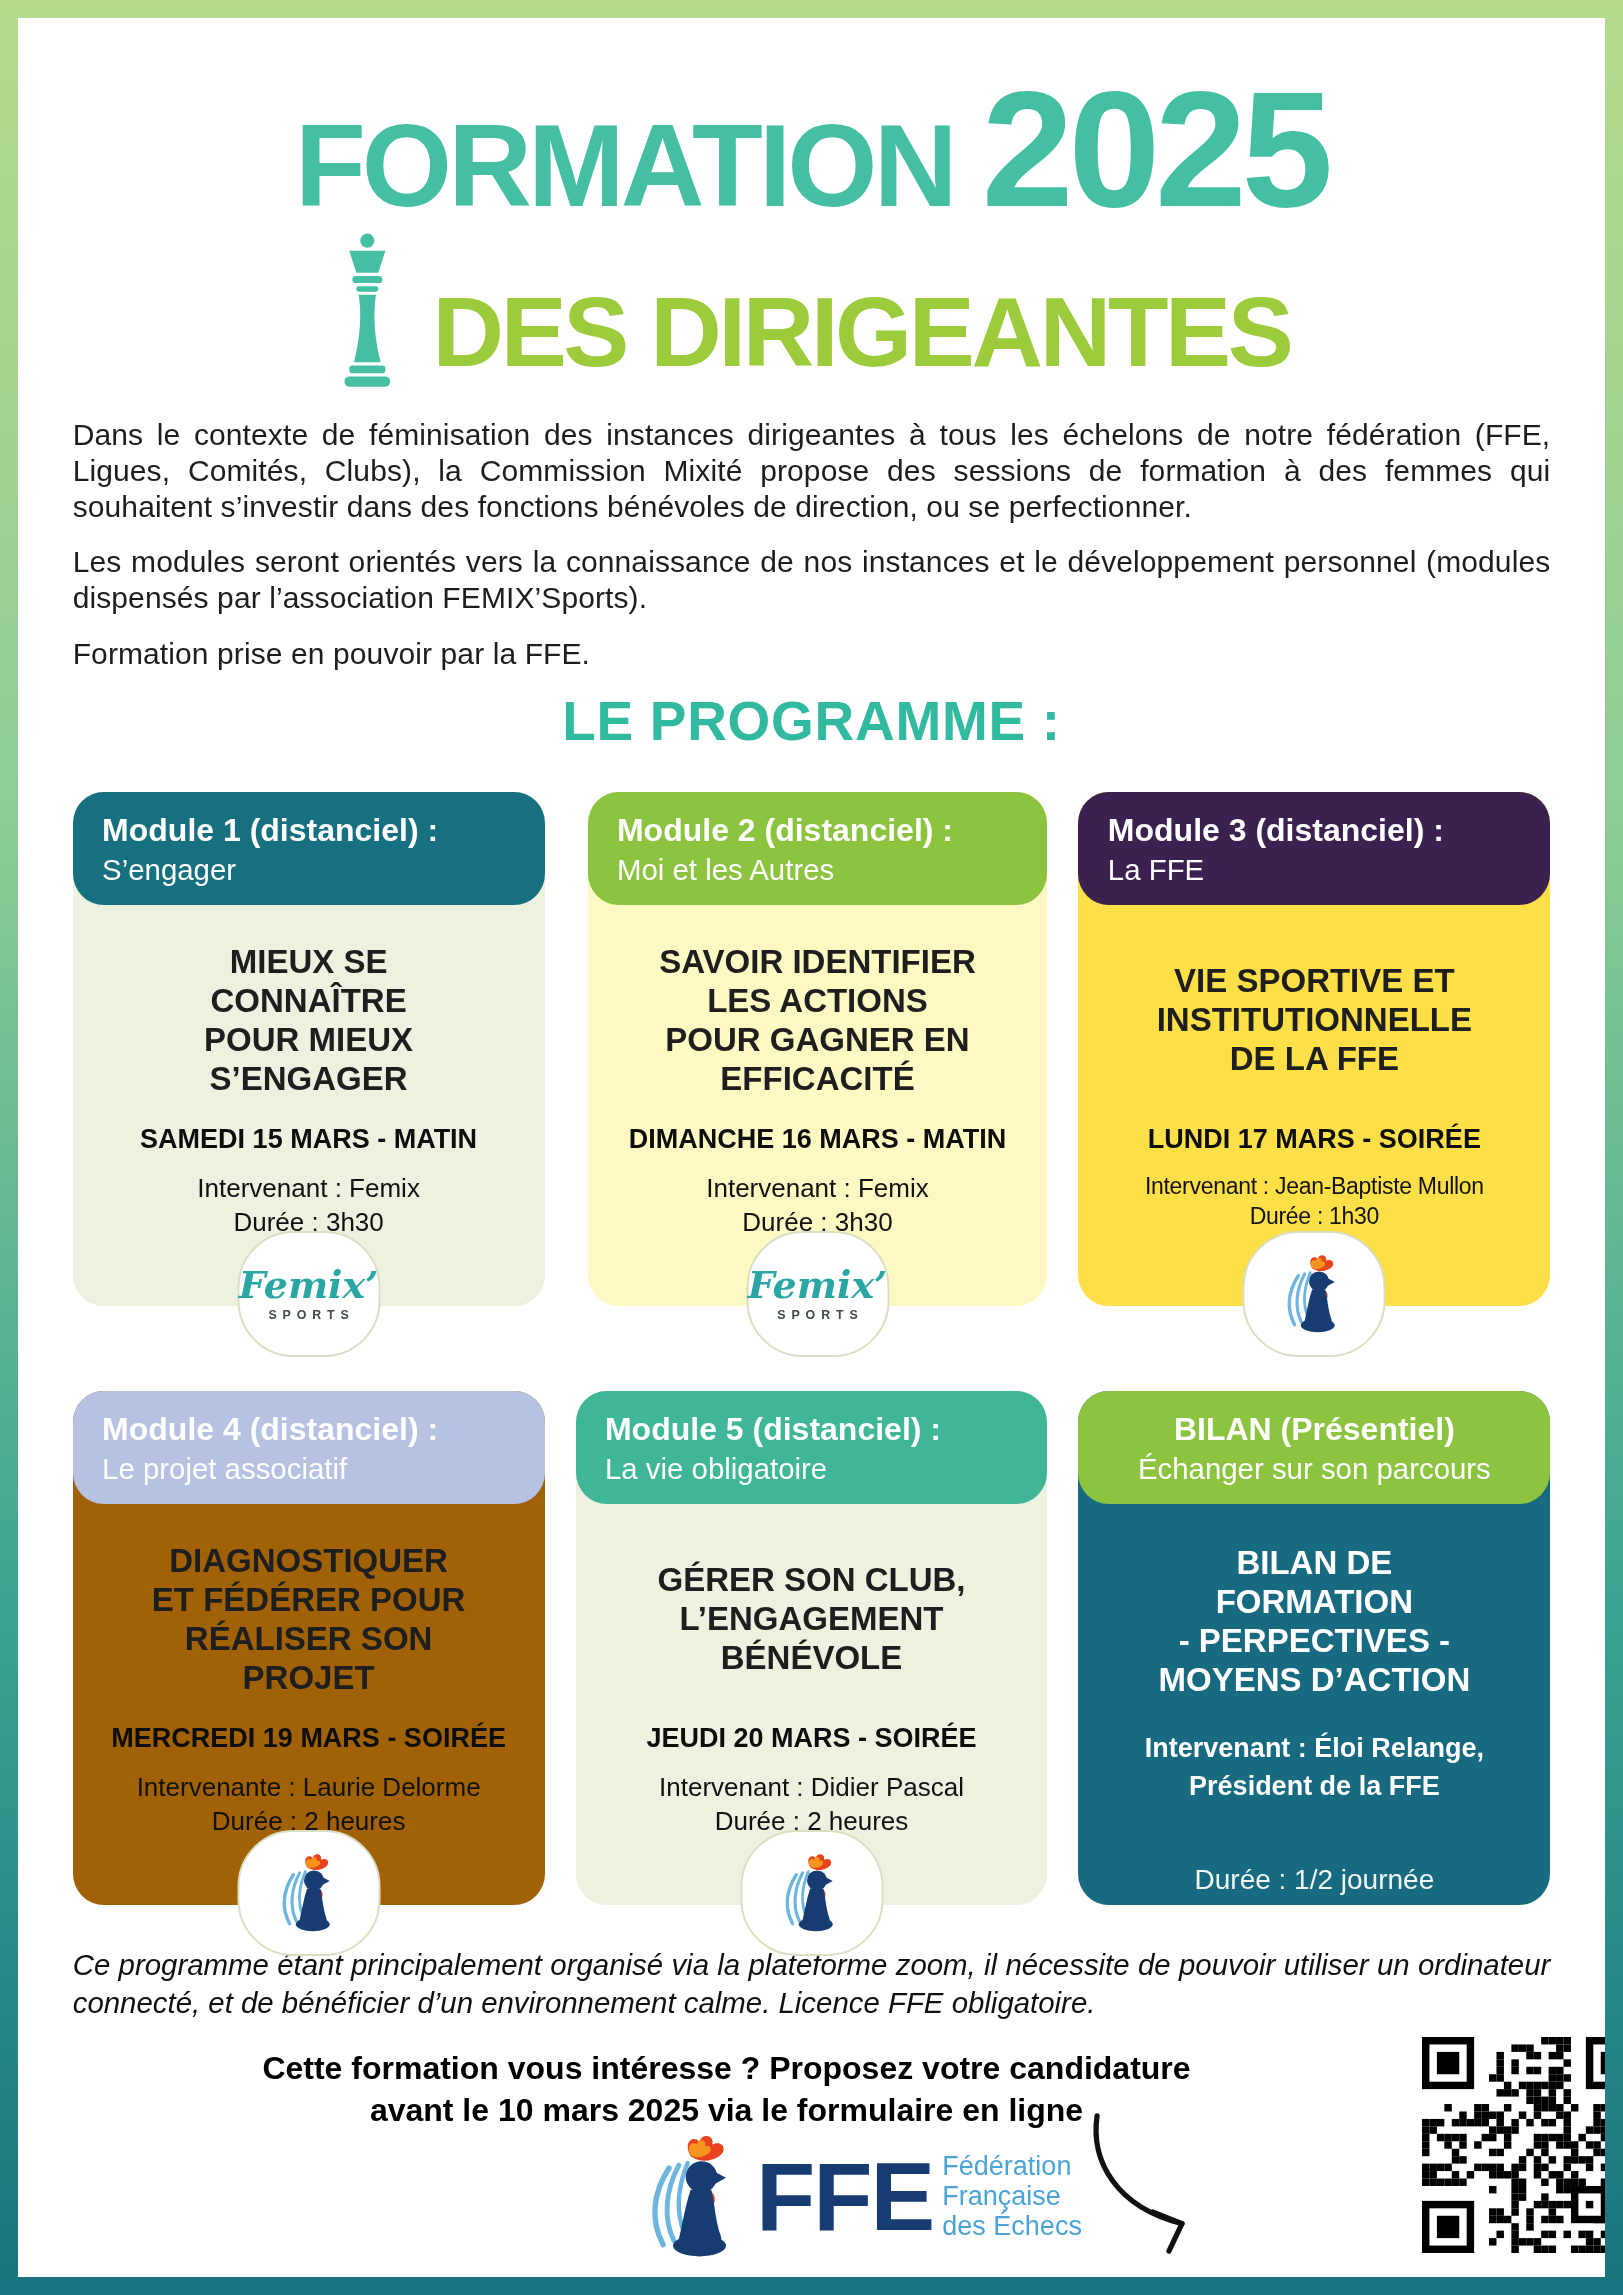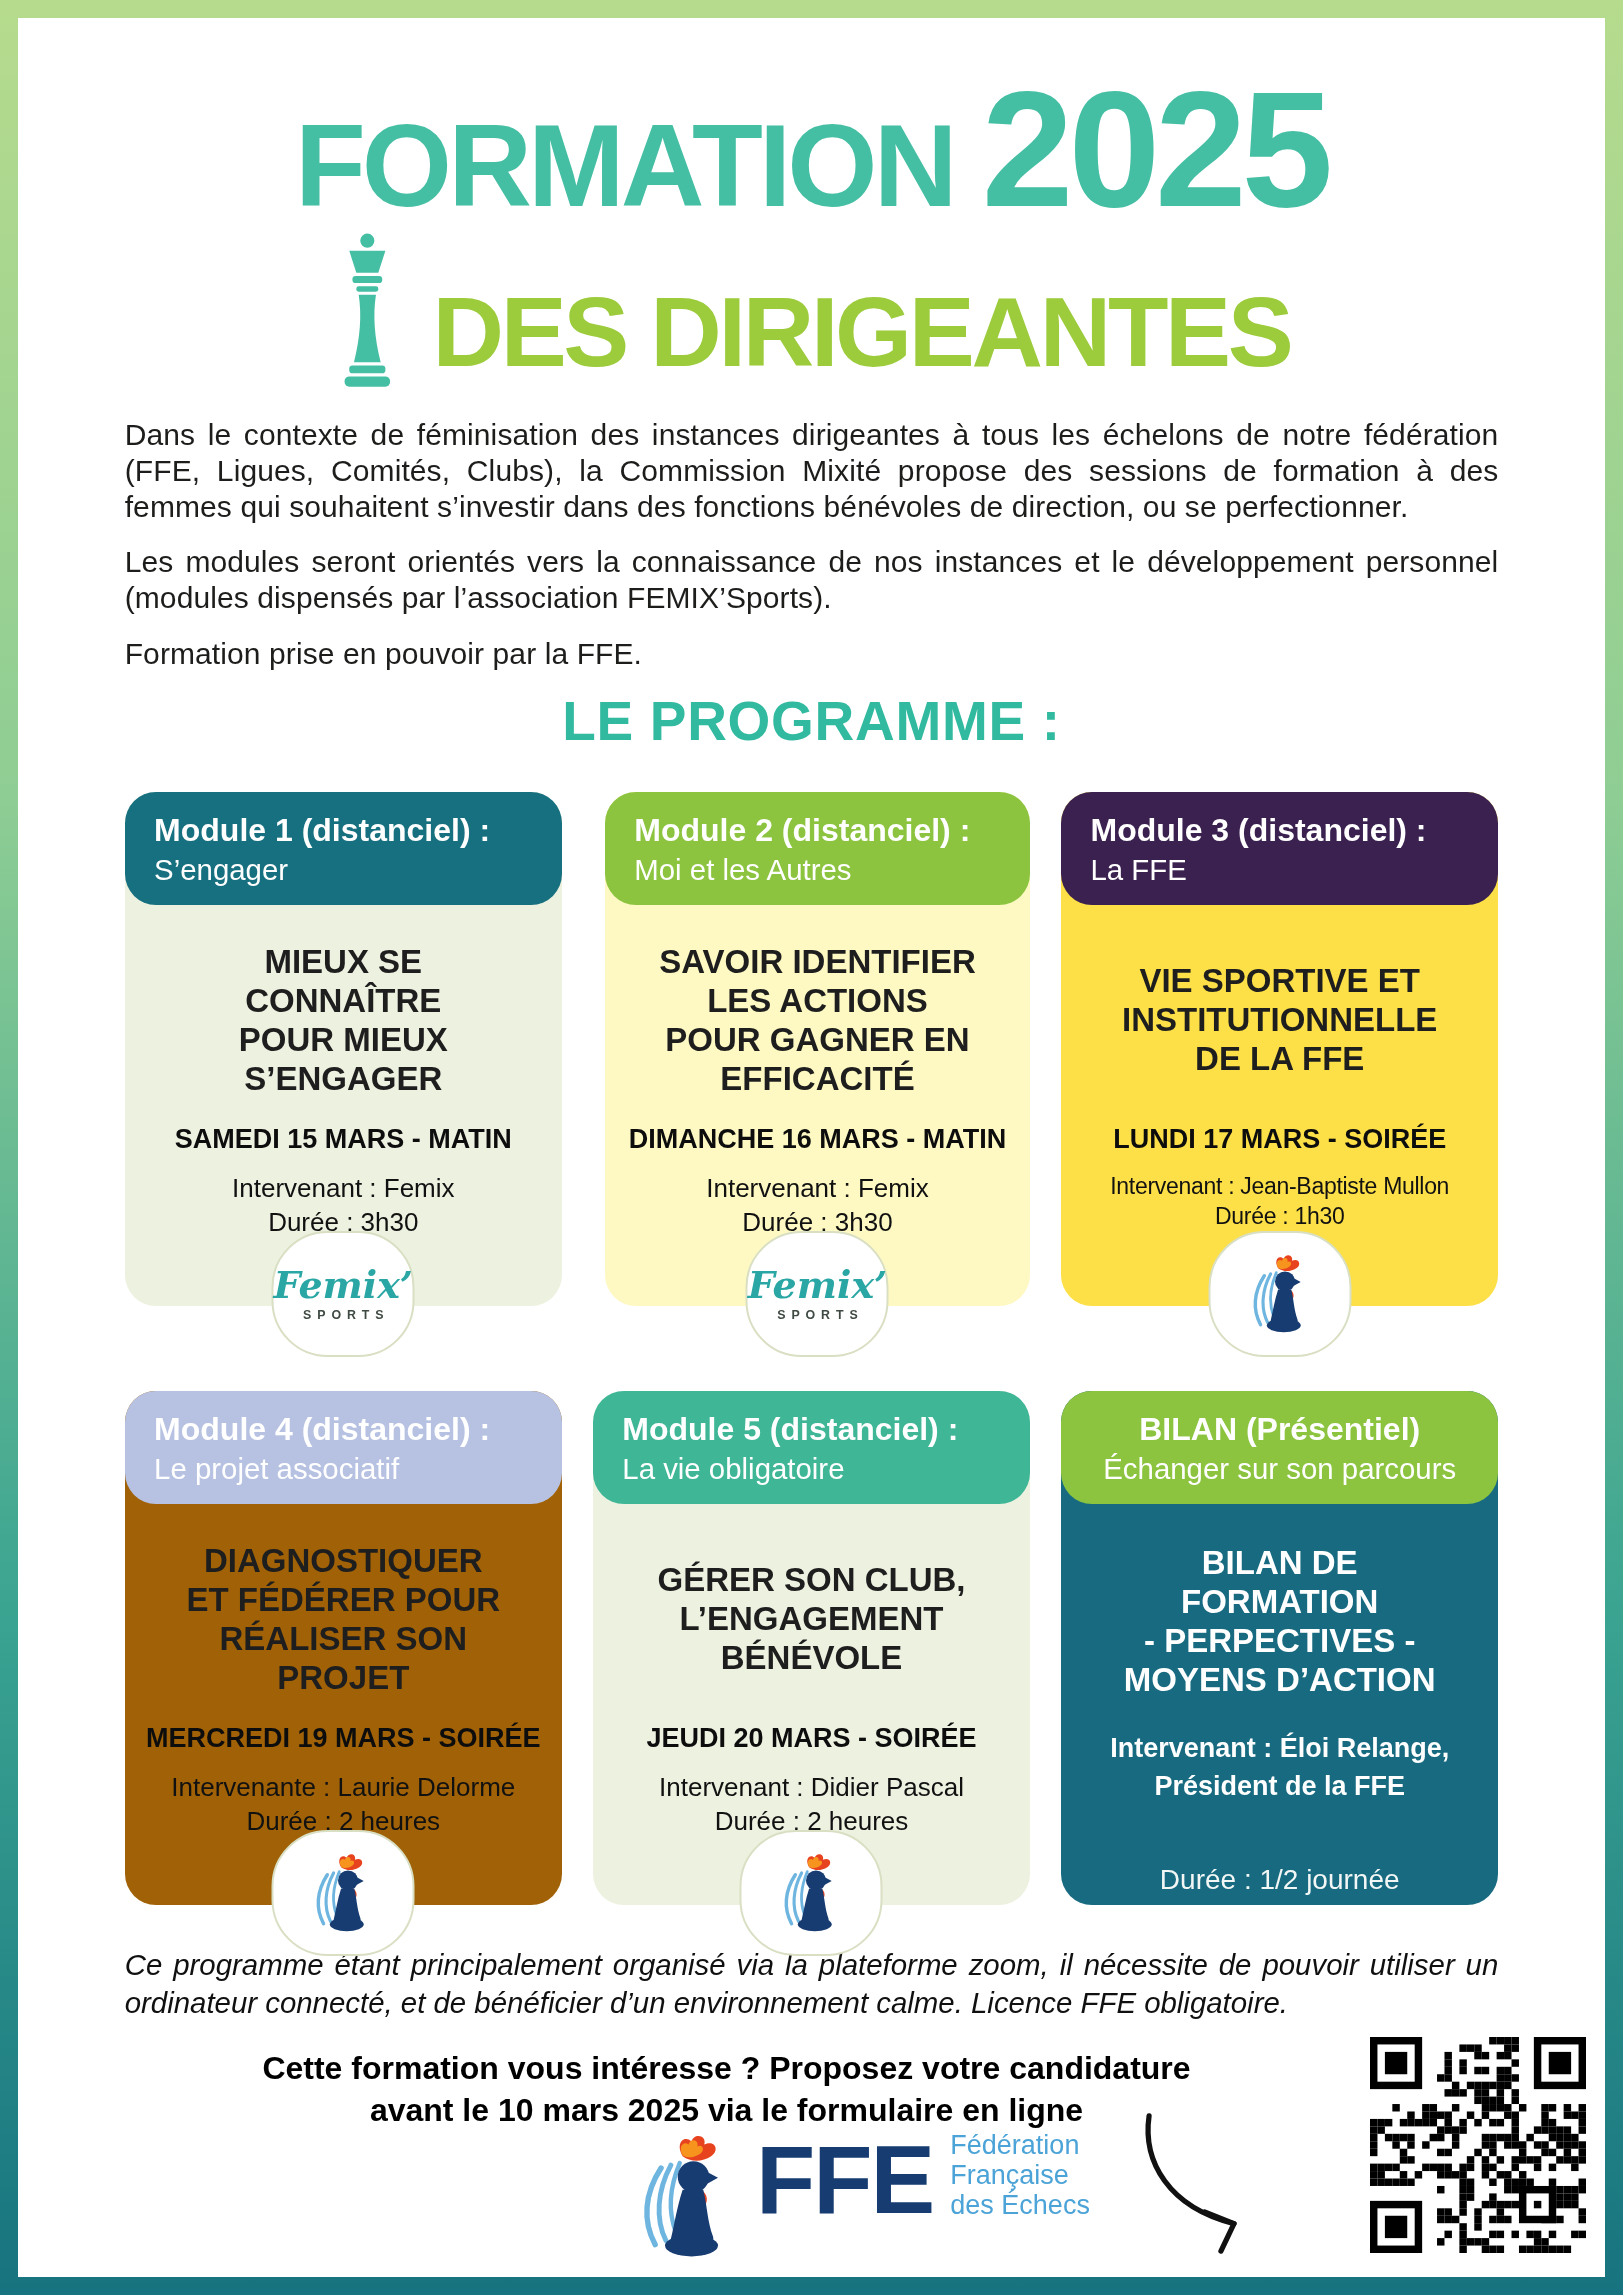--- a/index.html
+++ b/index.html
@@ -1,20 +1,20 @@
 <!DOCTYPE html>
 <html style="font-size:10.5px"><head>
 <meta charset="utf-8">
 <style>
   html,body{margin:0;padding:0;background:#fff;}
   body{font-family:"Liberation Sans",sans-serif;}
   .poster{width:1623px;height:2295px;box-sizing:border-box;padding:17.7px;
           background:linear-gradient(180deg,#b6db8d 0%,#8ecd94 35%,#3ba491 70%,#17737f 100%);}
   .inner{width:100%;height:100%;background:#ffffff;box-sizing:border-box;
-         padding:0 107px;position:relative;overflow:hidden;}
+         padding:0 55px;position:relative;overflow:hidden;}
 
   
   .title-block{margin-top:56px;text-align:center;line-height:.92;}
   .t1{color:#45bfa3;font-weight:bold;font-size:116px;letter-spacing:-3.9px;white-space:nowrap;}
   .t1 .year{font-size:165px;letter-spacing:-5.2px;}
   .t2-row{display:flex;align-items:flex-end;justify-content:center;gap:29.4px;margin-top:3.9px;height:160px;}
   .t2{color:#9ccb3b;font-weight:bold;font-size:99px;letter-spacing:-3.3px;line-height:1;padding-bottom:7.9px;white-space:nowrap;}
   .queen{height:157px;width:auto;}
 
   
@@ -49,21 +49,21 @@
   .b-int{margin-top:26px;font-weight:bold;font-size:27px;color:#fff;text-align:center;line-height:1.4;}
   .b-duree{margin-top:59px;font-size:28px;color:#f2f7f5;}
 
   
   .note{margin-top:41px;font-style:italic;font-size:29.4px;line-height:1.3;text-align:justify;color:#101010;}
   .cta-row{position:relative;margin-top:25px;height:229px;}
   .cta{white-space:pre-line;text-align:center;font-size:32px;font-weight:bold;line-height:1.32;color:#000;margin-right:170px;}
   .arrow-svg{position:absolute;left:1011px;top:62px;}
   .qr{position:absolute;right:-88px;top:-9.8px;width:216px;height:216px;}
   .ffe-lockup{position:absolute;left:50%;transform:translateX(-50%);margin-left:49px;top:84px;
-              display:flex;align-items:flex-start;gap:17px;}
+              display:flex;align-items:center;gap:9px;}
   .ffe-acronym{font-size:97px;font-weight:bold;color:#173c72;letter-spacing:-2px;line-height:1;}
   .ffe-name{font-size:27px;color:#4ba3d7;line-height:1.1;white-space:pre-line;}
   .hidden-defs{position:absolute;width:0;height:0;overflow:hidden;}
 </style>
 </head>
 <body>
 
 <svg class="hidden-defs" xmlns="http://www.w3.org/2000/svg">
   <defs>
     <g id="rooster">

